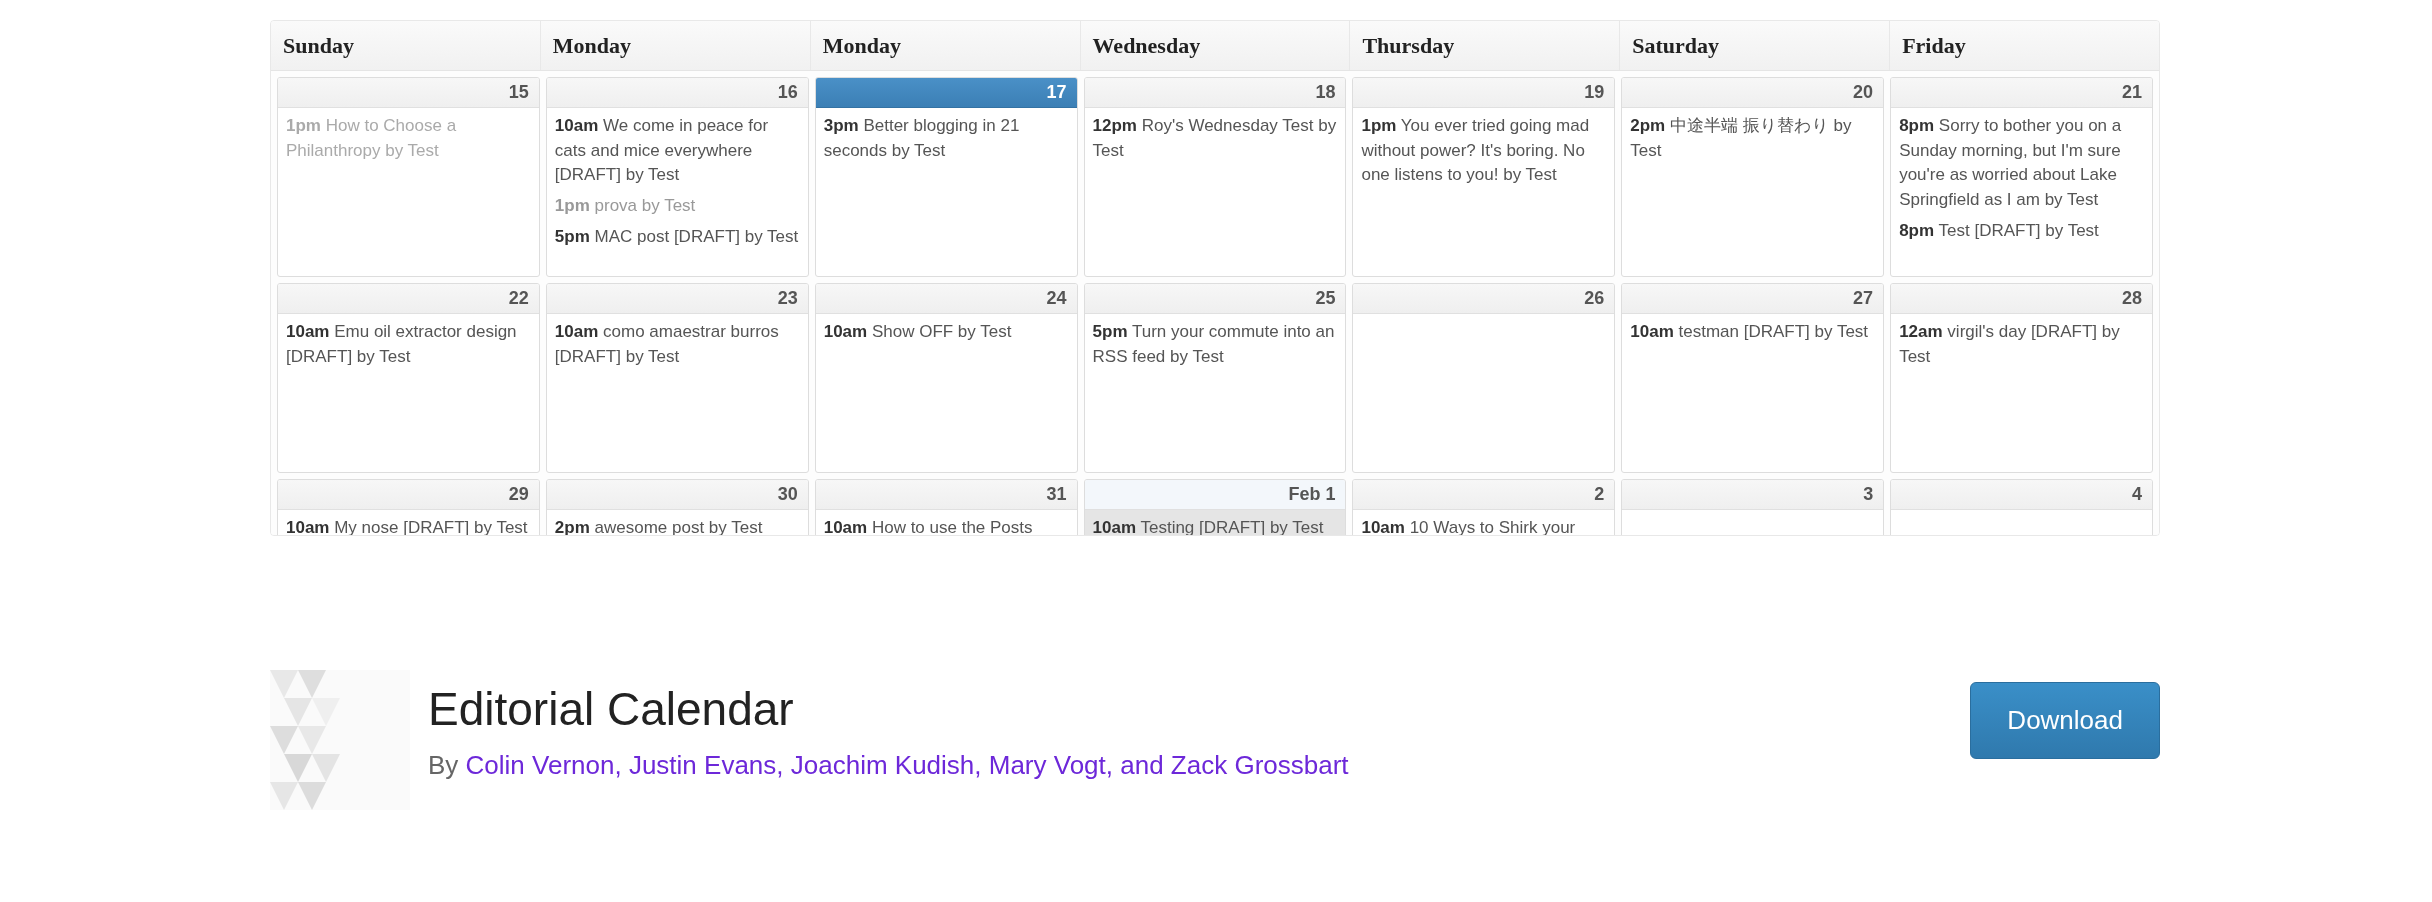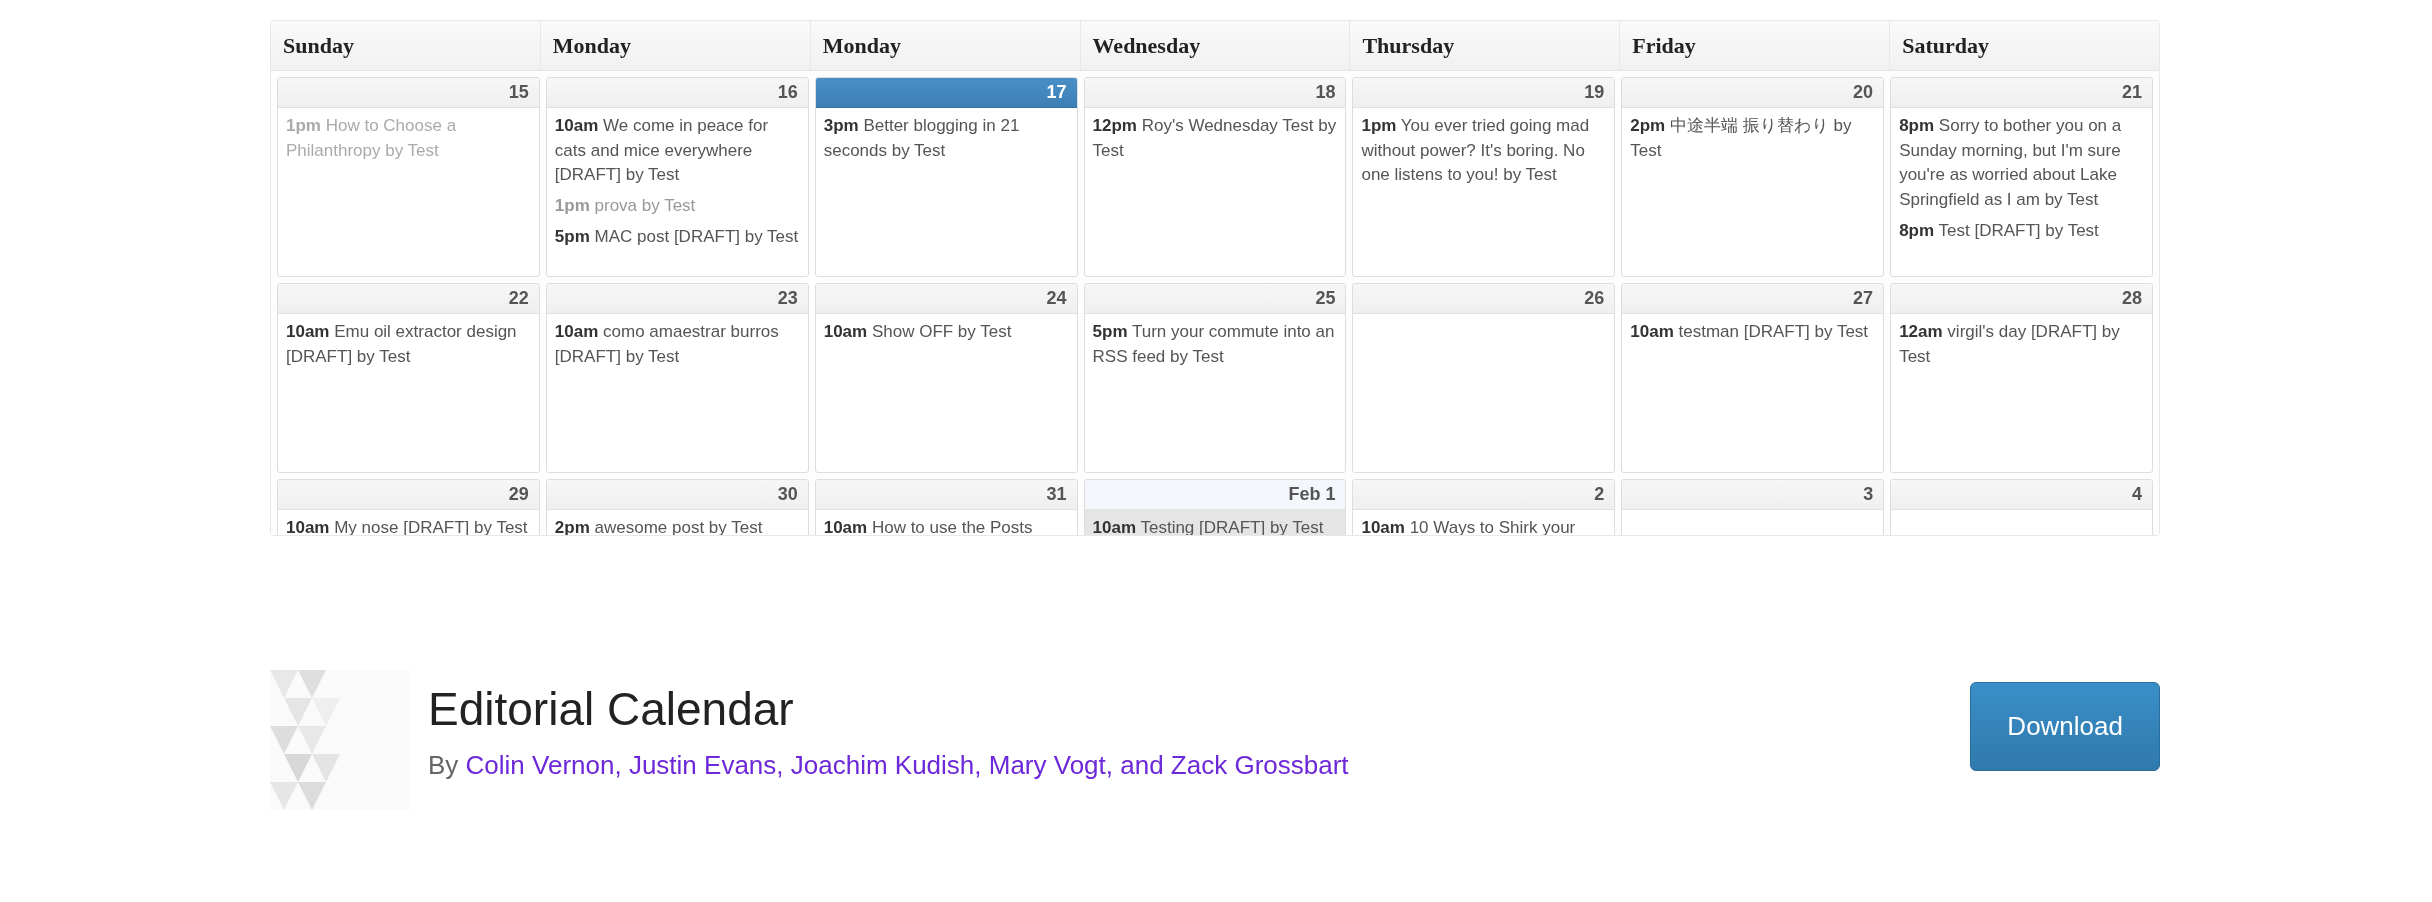--- a/index.html
+++ b/index.html
@@ -122,40 +122,40 @@
     color: #666;
   }
   .plugin-authors a {
     color: #6d28d9;
     text-decoration: none;
   }
   .download-btn {
     background: linear-gradient(#3a8fc8,#2f79ad);
     color: #fff;
     font-size: 26px;
-    padding: 28px 36px;
+    padding: 22px 36px;
     border: 1px solid #2a6e9e;
     border-radius: 6px;
     cursor: pointer;
     align-self: flex-start;
     margin-top: 12px;
   }
 </style>
 </head>
 <body>
 
 <div class="banner">
   <div class="cal-header">
     <div>Sunday</div>
     <div>Monday</div>
     <div>Monday</div>
     <div>Wednesday</div>
     <div>Thursday</div>
+    <div>Saturday</div>
     <div>Friday</div>
-    <div>Saturday</div>
   </div>
   <div class="cal-grid" id="cal-grid">
       <div class="cal-cell">
         <div class="cal-date">15</div>
         <div class="cal-body">
           <div class="entry past"><span class="time">1pm</span> How to Choose a Philanthropy by Test</div>
         </div>
       </div>
       <div class="cal-cell">
         <div class="cal-date">16</div>

